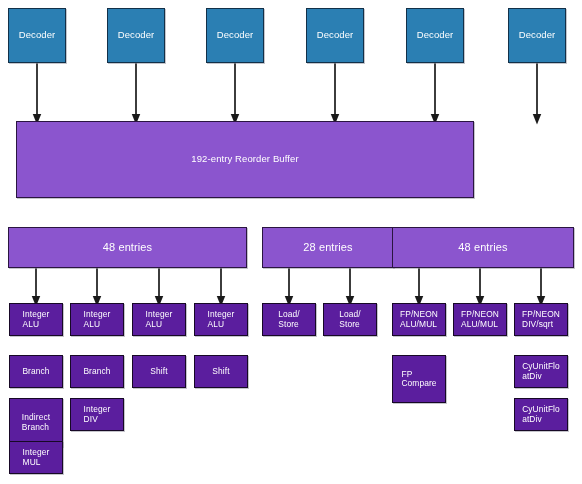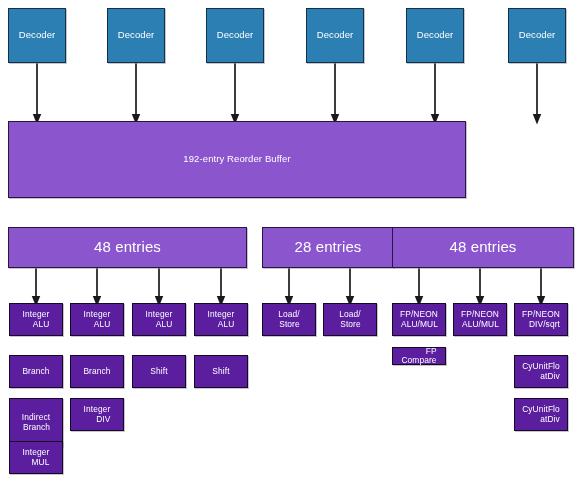--- a/index.html
+++ b/index.html
@@ -19,41 +19,41 @@
     left: 0; top: 0;
     width: 582px;
     height: 484px;
   }
   .node {
     position: absolute;
     box-sizing: border-box;
     display: flex;
     align-items: center;
     justify-content: center;
-    text-align: right;
+    text-align: left;
     color: #ffffff;
     line-height: 1.12;
     letter-spacing: 0.1px;
     border: 1.4px solid #141014;
     box-shadow: 1px 1px 0 rgba(150,150,160,0.55);
   }
   .decoder {
     background: #2B7FB3;
     border-color: #123048;
     font-size: 9.5px;
   }
   .rob {
     background: #8B55CE;
     border-color: #2A1540;
     font-size: 9.5px;
   }
   .sched {
     background: #8B55CE;
     border-color: #2A1540;
-    font-size: 15px;
+    font-size: 11px;
   }
   .unit {
     background: #5B1E9E;
     border-color: #170826;
     font-size: 8.4px;
     padding: 1px 2px;
   }
   .unit .lbl, .sched .lbl, .rob .lbl, .decoder .lbl {
     display: block;
     white-space: pre-line;
@@ -107,21 +107,21 @@
     </div>
     <div class="node decoder" style="left: 306px; top: 8px; width: 58px; height: 55px;">
       <span class="lbl">Decoder</span>
     </div>
     <div class="node decoder" style="left: 406px; top: 8px; width: 58px; height: 55px;">
       <span class="lbl">Decoder</span>
     </div>
     <div class="node decoder" style="left: 508px; top: 8px; width: 58px; height: 55px;">
       <span class="lbl">Decoder</span>
     </div>
-    <div class="node rob" style="left: 8px; top: 121px; width: 458px; height: 77px;">
+    <div class="node rob" style="left: 16px; top: 121px; width: 458px; height: 77px;">
       <span class="lbl">192-entry Reorder Buffer</span>
     </div>
     <div class="node sched" style="left: 8px; top: 227px; width: 239px; height: 41px;">
       <span class="lbl">48 entries</span>
     </div>
     <div class="node sched" style="left: 262px; top: 227px; width: 132px; height: 41px;">
       <span class="lbl">28 entries</span>
     </div>
     <div class="node sched" style="left: 392px; top: 227px; width: 182px; height: 41px;">
       <span class="lbl">48 entries</span>
@@ -171,21 +171,21 @@
 Store</span>
     </div>
     <div class="node unit" style="left: 323px; top: 303px; width: 54px; height: 33px;">
       <span class="lbl">Load/
 Store</span>
     </div>
     <div class="node unit" style="left: 392px; top: 303px; width: 54px; height: 33px;">
       <span class="lbl">FP/NEON
 ALU/MUL</span>
     </div>
-    <div class="node unit" style="left: 392px; top: 347px; width: 54px; height: 18px;">
+    <div class="node unit" style="left: 392px; top: 355px; width: 54px; height: 48px;">
       <span class="lbl">FP
 Compare</span>
     </div>
     <div class="node unit" style="left: 453px; top: 303px; width: 54px; height: 33px;">
       <span class="lbl">FP/NEON
 ALU/MUL</span>
     </div>
     <div class="node unit" style="left: 514px; top: 303px; width: 54px; height: 33px;">
       <span class="lbl">FP/NEON
 DIV/sqrt</span>

